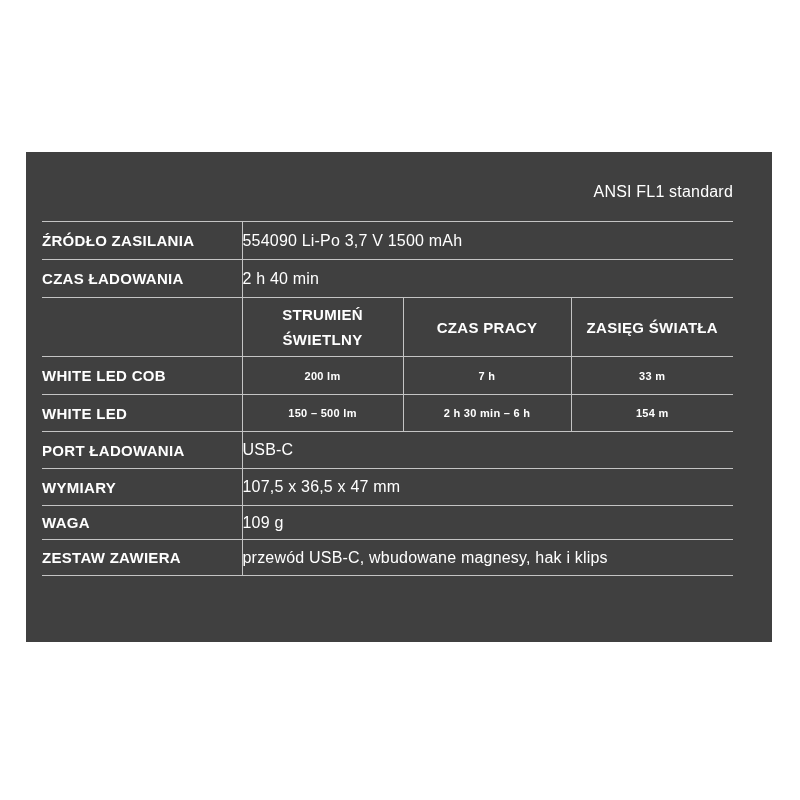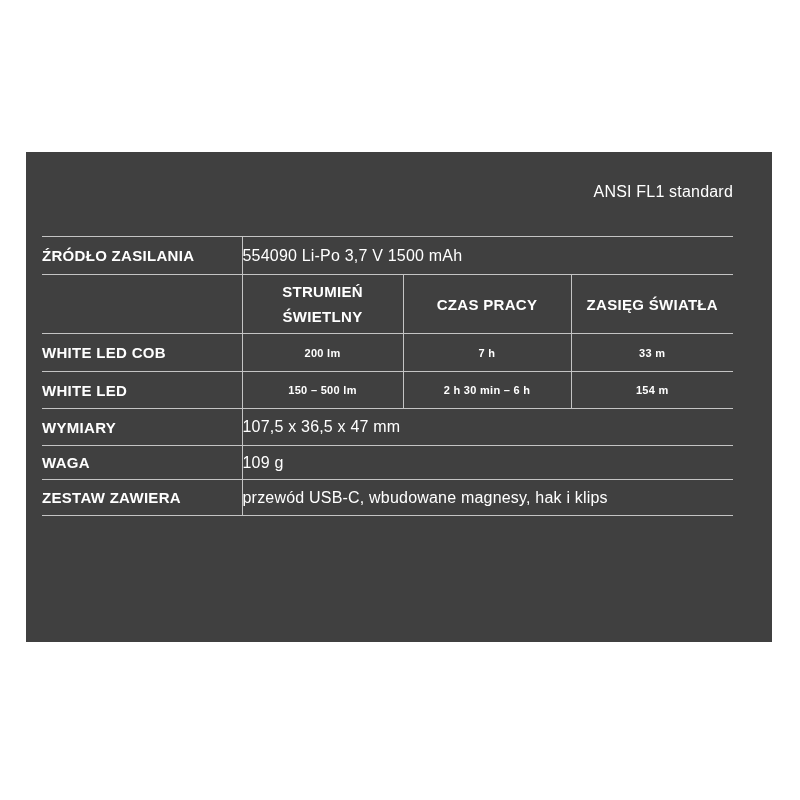--- a/index.html
+++ b/index.html
@@ -10,21 +10,21 @@
   .panel{
     position:absolute;left:26px;top:152px;width:746px;height:490px;
     background:#404040;
   }
   .ansi-note{
     position:absolute;top:31px;right:39px;
     color:#ffffff;font-size:16px;font-weight:400;letter-spacing:0.2px;
   }
   table.spec{
     position:absolute;left:16px;top:69px;width:691px;
-    border-collapse:collapse;table-layout:fixed;margin-top:15px;
+    border-collapse:collapse;table-layout:fixed;
   }
   table.spec td{
     border-top:1px solid #c4c4c4;
     color:#ffffff;vertical-align:middle;
     padding:0;overflow:hidden;
   }
   tr.last td{border-bottom:1px solid #c4c4c4;}
   
   tr.h38{height:38px;} tr.h37{height:37px;} tr.h59{height:59px;}
   tr.h34{height:34px;} tr.h36{height:36px;}
@@ -65,20 +65,24 @@
         <col style="width:200px">
         <col style="width:161px">
         <col style="width:168px">
         <col style="width:162px">
       </colgroup>
       <tbody>
         <tr class="h38">
           <td class="lbl">ŹRÓDŁO ZASILANIA</td>
           <td class="val" colspan="3">554090 Li-Po 3,7 V 1500 mAh</td>
         </tr>
+        <tr class="h38">
+          <td class="lbl">CZAS ŁADOWANIA</td>
+          <td class="val" colspan="3">2 h 40 min</td>
+        </tr>
 
         <tr class="h59">
           <td class="lbl"></td>
           <td class="hdr brd">STRUMIEŃ ŚWIETLNY</td>
           <td class="hdr brd">CZAS PRACY</td>
           <td class="hdr">ZASIĘG ŚWIATŁA</td>
         </tr>
 
         <tr class="h38">
           <td class="lbl">WHITE LED COB</td>
@@ -87,20 +91,24 @@
           <td class="mid">33 m</td>
         </tr>
         <tr class="h37">
           <td class="lbl">WHITE LED</td>
           <td class="mid brd">150 – 500 lm</td>
           <td class="mid brd">2 h 30 min – 6 h</td>
           <td class="mid">154 m</td>
         </tr>
 
         <tr class="h37">
+          <td class="lbl">PORT ŁADOWANIA</td>
+          <td class="val" colspan="3">USB-C</td>
+        </tr>
+        <tr class="h37">
           <td class="lbl">WYMIARY</td>
           <td class="val" colspan="3">107,5 x 36,5 x 47 mm</td>
         </tr>
         <tr class="h34">
           <td class="lbl">WAGA</td>
           <td class="val" colspan="3">109 g</td>
         </tr>
         <tr class="h36 last">
           <td class="lbl">ZESTAW ZAWIERA</td>
           <td class="val" colspan="3">przewód USB-C, wbudowane magnesy, hak i klips</td>

